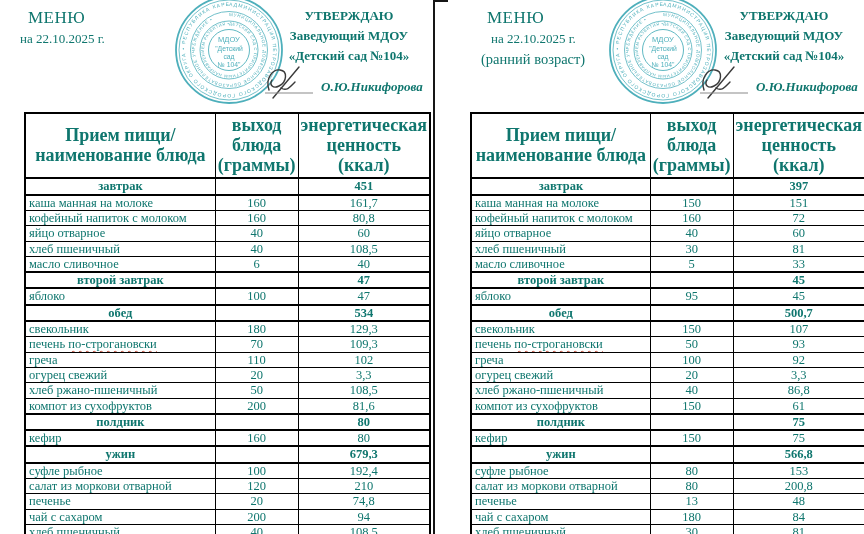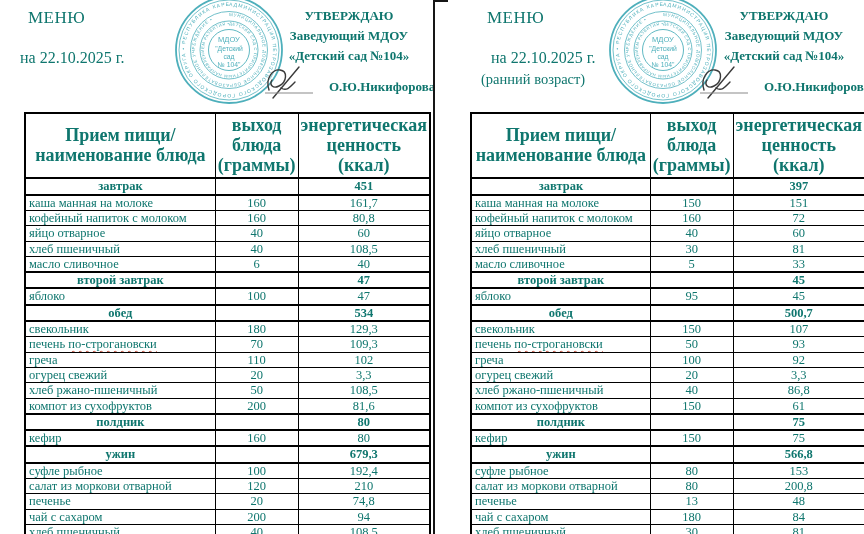--- a/index.html
+++ b/index.html
@@ -8,32 +8,32 @@
   .page{position:absolute;top:0;width:431px;height:534px;background:#fff;}
   .page-left{left:0;}
   .page-right{left:433px;border-left:2px solid #161616;}
   .page-right::before{content:"";position:absolute;top:0;left:0;width:13px;height:2px;background:#161616;}
 
   
   .title-block{position:absolute;top:7px;left:6px;width:168px;line-height:1.25;}
   .page-right .title-block{left:46px;}
   .menu-title{font-size:17px;margin-left:22px;letter-spacing:.5px;}
   .page-right .menu-title{margin-left:6px;}
-  .menu-date{font-size:16px;margin-left:14px;margin-top:20px;}
+  .menu-date{font-size:13px;margin-left:14px;margin-top:3px;}
   .page-right .menu-date{margin-left:10px;}
   .menu-age{font-size:14.5px;margin-top:2px;}
 
   .stamp{position:absolute;top:-5px;left:168px;opacity:.92;}
   .page-right .stamp{left:600px;left:167px;}
 
   .approve-block{position:absolute;top:6px;right:6px;width:152px;text-align:center;
                  font-size:13px;font-weight:bold;line-height:1.55;}
   .sig-row{position:relative;height:40px;margin-top:2px;font-weight:bold;}
   .sig-row .sig{position:absolute;left:-12px;top:-4px;}
-  .sig-name{position:absolute;left:56px;top:9px;white-space:nowrap;}
+  .sig-name{position:absolute;left:48px;top:9px;white-space:nowrap;font-style:italic;}
 
   
   table.menu{border-collapse:collapse;position:absolute;top:112px;table-layout:fixed;
              font-size:12.5px;border:2px solid #000;}
   .page-left table.menu{left:24px;}
   .page-right table.menu{left:35px;}
   table.menu col.c1{width:198px;} table.menu col.c2{width:74px;} table.menu col.c3{width:106px;}
   table.menu th{border:1px solid #000;border-bottom:2px solid #000;font-weight:bold;text-align:center;
                 white-space:pre-line;padding:2px 2px;line-height:1.1;font-size:18px;vertical-align:middle;}
   table.menu td{border:1px solid #000;padding:0 3px;line-height:14.3px;height:14.3px;

